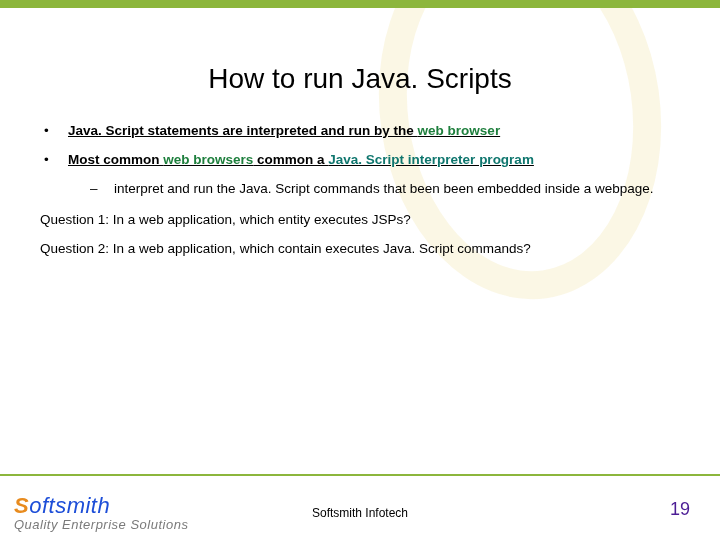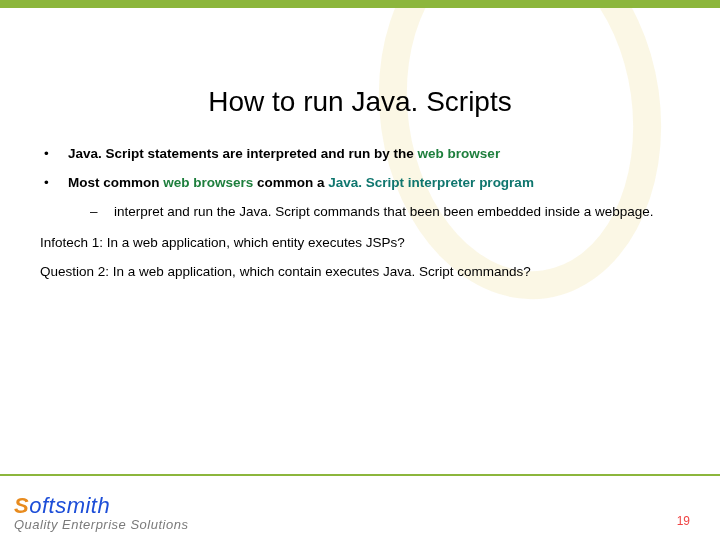--- a/index.html
+++ b/index.html
@@ -26,43 +26,42 @@
     position: absolute;
     top: 0; left: 0;
     width: 100%;
     height: 8px;
     background: #8CB63C;
     z-index: 2;
   }
   .content {
     position: relative;
     z-index: 1;
-    padding: 50px 40px 0 40px;
-    margin-top: 36px;
+    padding: 63px 40px 0 40px;
   }
   .title {
     font-size: 28px;
     text-align: center;
     margin-bottom: 28px;
     color: #000;
     font-weight: normal;
   }
   .bullet-row {
     display: flex;
     align-items: flex-start;
     margin-bottom: 14px;
     font-size: 13.5px;
   }
   .bullet-dot {
     width: 28px;
     flex-shrink: 0;
     text-align: left;
     padding-left: 4px;
   }
-  .bullet-text { flex: 1; }
+  .bullet-text { flex: 1; text-decoration: underline; }
   .highlight-green { color: #1E7F3D; }
   .highlight-red { color: #0f766e; }
   .sub-bullet-row {
     display: flex;
     align-items: flex-start;
     margin: 2px 0 16px 50px;
     font-size: 13.5px;
   }
   .sub-dash {
     width: 24px;
@@ -112,23 +111,23 @@
     position: absolute;
     bottom: 20px;
     width: 100%;
     text-align: center;
     font-size: 12px;
     color: #000;
   }
   .page-num {
     position: absolute;
     right: 30px;
-    bottom: 12px;
-    font-size: 12px;
-    color: #ef4444;
+    bottom: 20px;
+    font-size: 18px;
+    color: #4c1d95;
   }
 </style>
 </head>
 <body>
 
 <div class="bg-swoosh"></div>
 <div class="top-bar"></div>
 
 <div class="content">
   <h1 class="title">How to run Java. Scripts</h1>
@@ -145,26 +144,27 @@
     <div class="bullet-text">
       <b><span>Most common </span><span class="highlight-green">web browsers</span><span> common a </span><span class="highlight-red">Java. Script interpreter program</span><span></span></b>
     </div>
   </div>
 
   <div class="sub-bullet-row">
     <div class="sub-dash">–</div>
     <div>interpret and run the Java. Script commands that been been embedded inside a webpage.</div>
   </div>
 
-  <div class="question">Infotech 1: In a web application, which entity executes JSPs?</div>
+  <div class="question">Question 1: In a web application, which entity executes JSPs?</div>
   <div class="question">Question 2: In a web application, which contain executes Java. Script commands?</div>
 </div>
 
 <div class="footer">
   <div class="footer-line"></div>
   <div class="logo">
     <div class="logo-top">
       <span class="logo-s">S</span><span class="logo-rest">oftsmith</span>
     </div>
     <div class="logo-tag">Quality Enterprise Solutions</div>
   </div>
+  <div class="footer-center">Softsmith Infotech</div>
   <div class="page-num">19</div>
 </div>
 
 </body></html>

